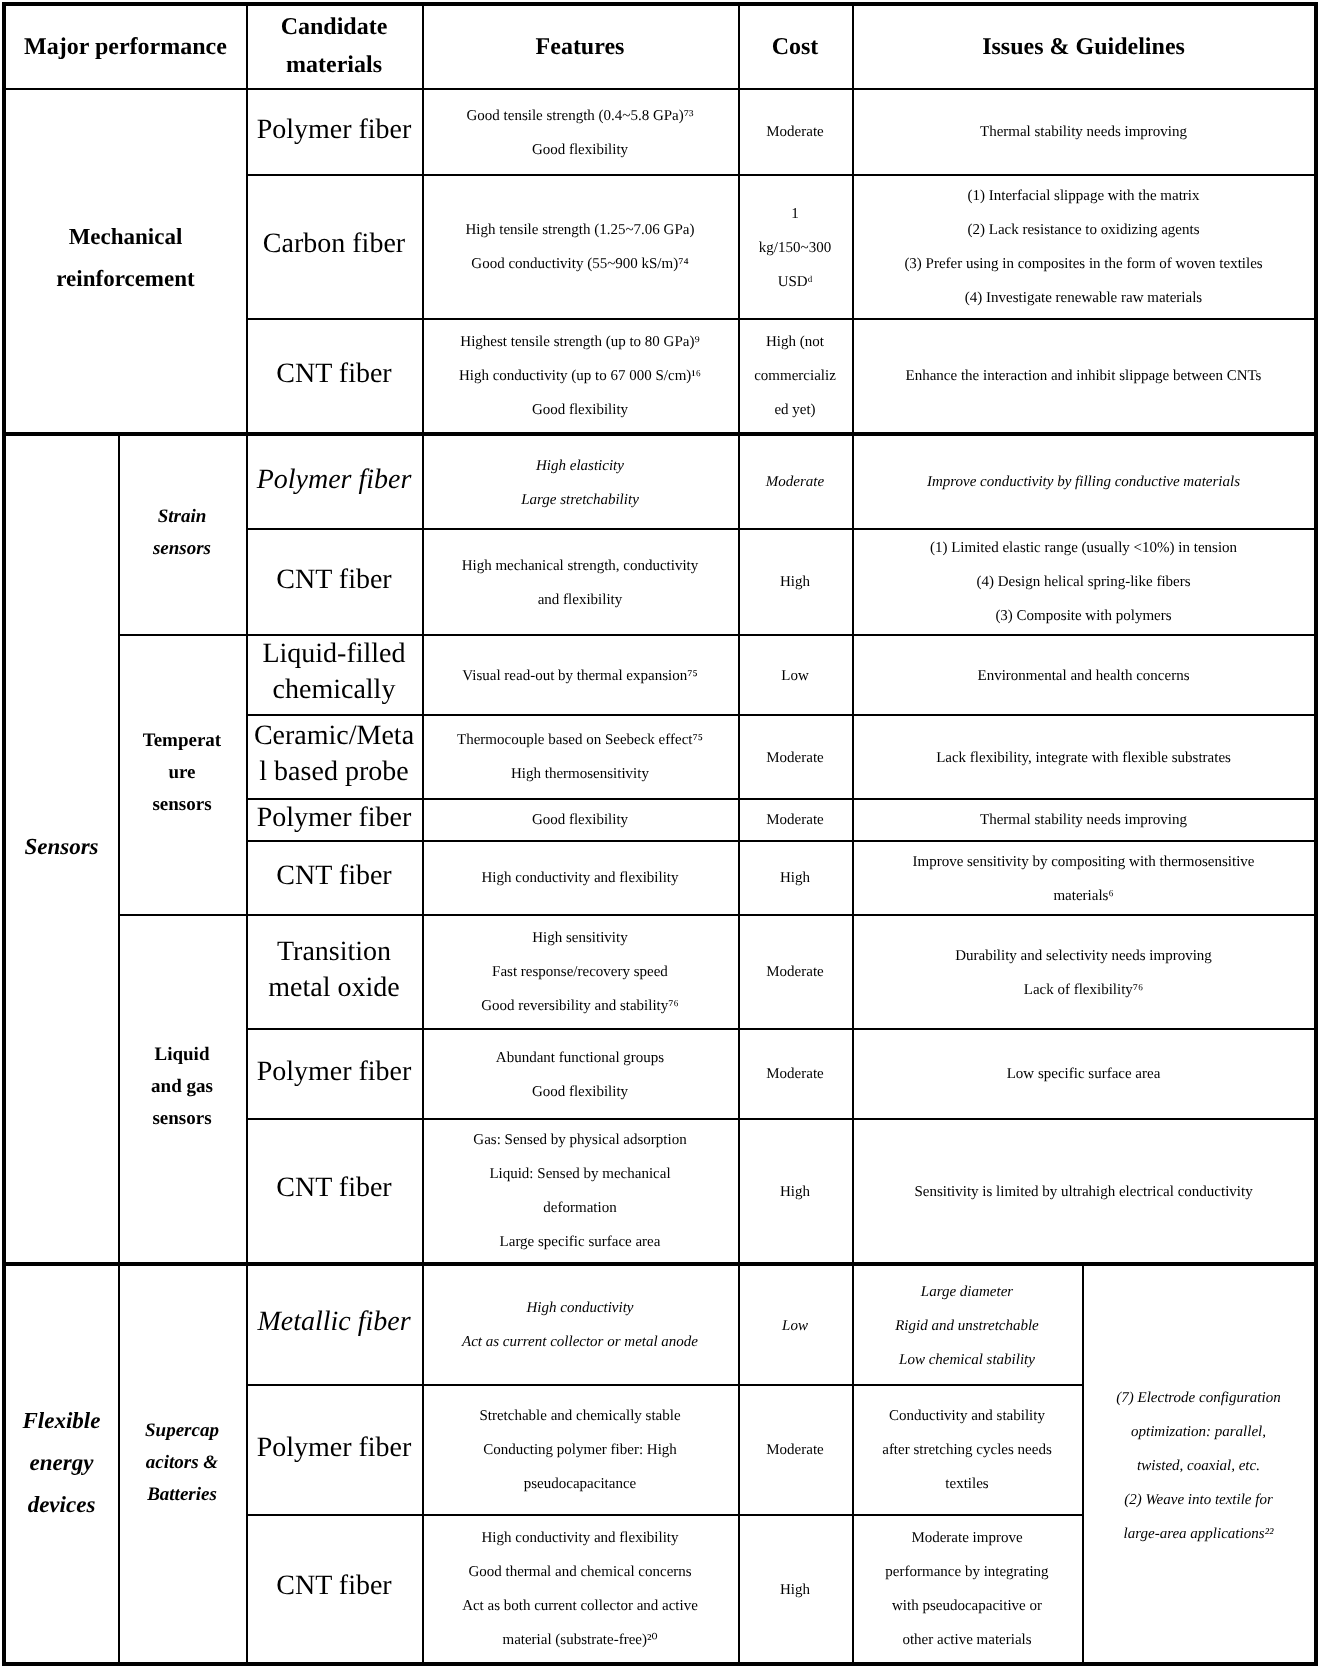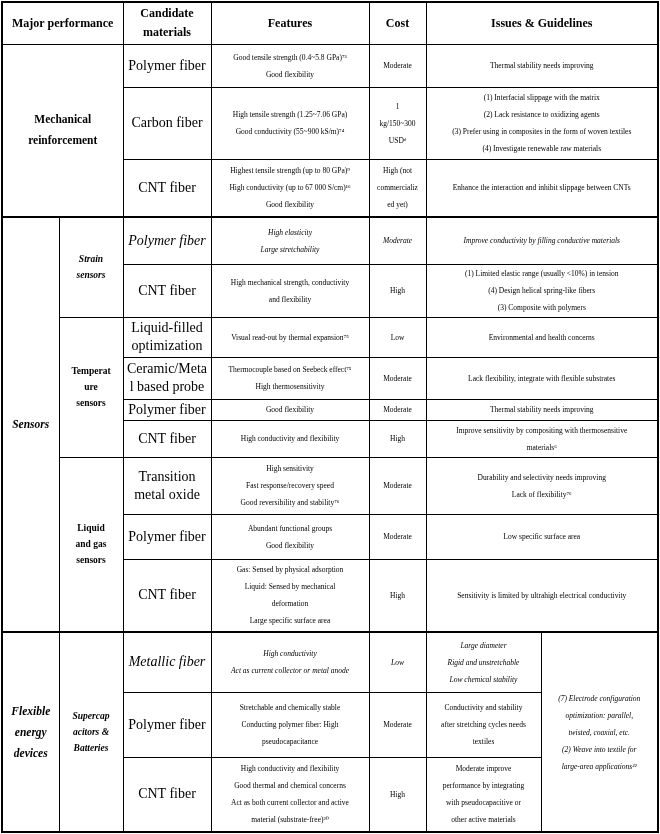--- a/index.html
+++ b/index.html
@@ -172,21 +172,21 @@
     </td>
   </tr>
   <tr style="height:40px">
     <td class="sub" rowspan="4">
       <div class="ln">Temperat</div>
       <div class="ln">ure</div>
       <div class="ln">sensors</div>
     </td>
     <td class="mat">
       <div class="ln">Liquid-filled</div>
-      <div class="ln">optimization</div>
+      <div class="ln">chemically</div>
     </td>
     <td class="small">
       <div class="ln">Visual read-out by thermal expansion⁷⁵</div>
     </td>
     <td class="small">
       <div class="ln">Low</div>
     </td>
     <td class="small" colspan="2">
       <div class="ln">Environmental and health concerns</div>
     </td>

